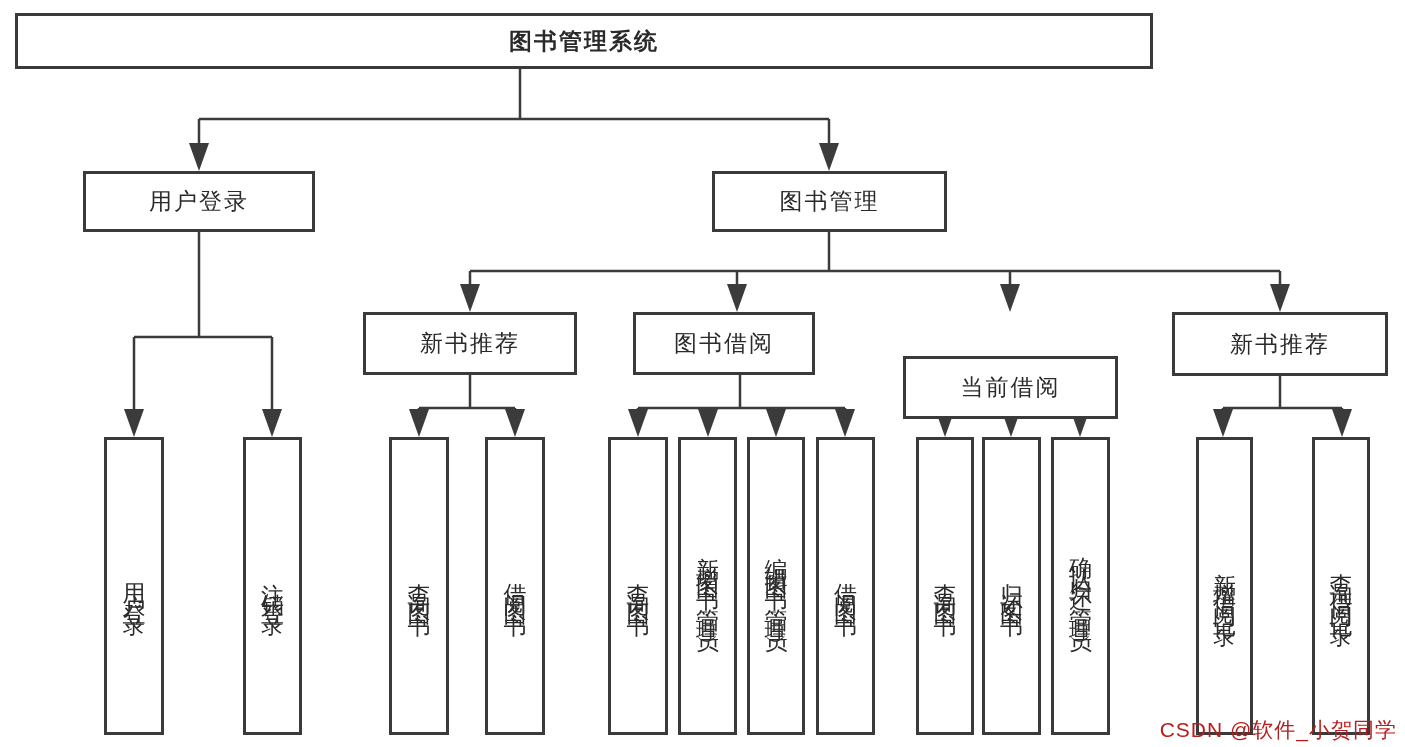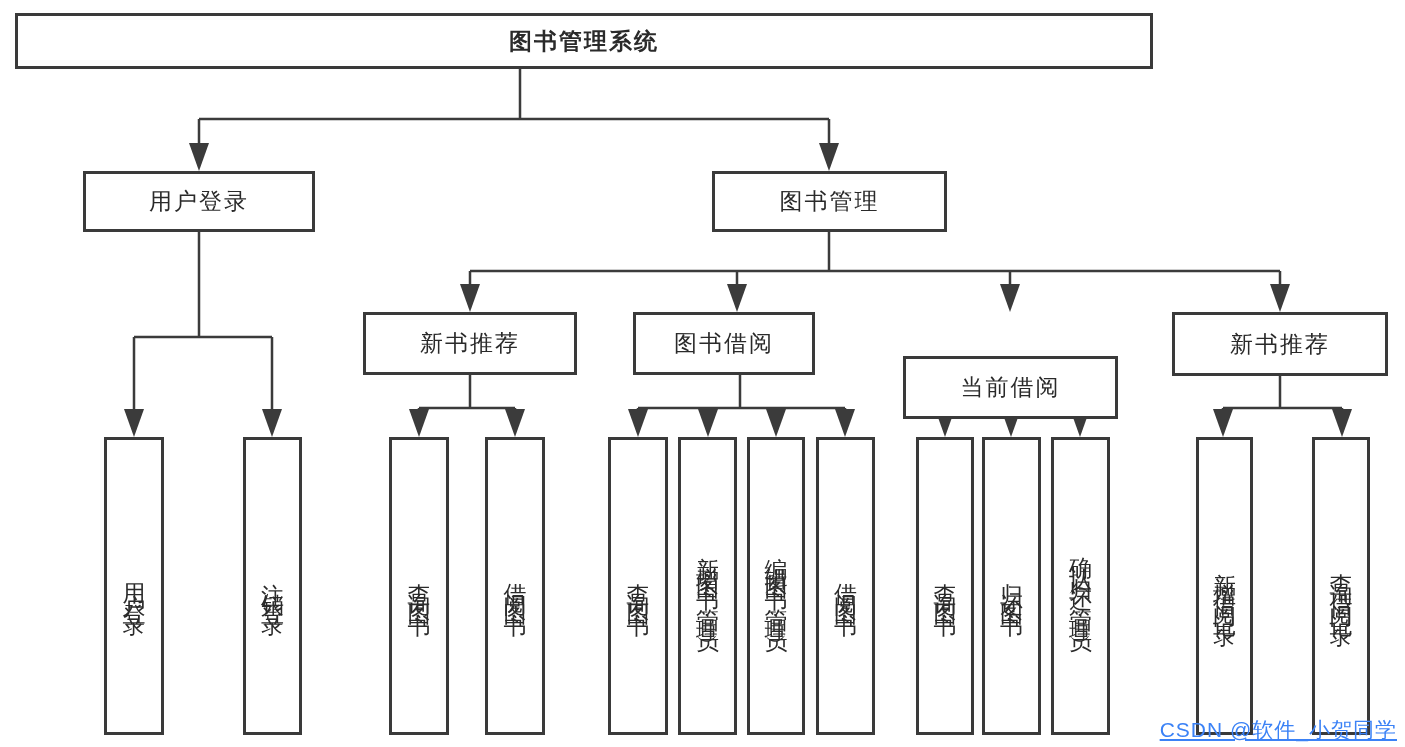--- a/index.html
+++ b/index.html
@@ -48,25 +48,24 @@
     position: absolute;
     left: 0; top: 0;
     width: 1405px; height: 747px;
     z-index: 1;
   }
   #watermark {
     position: absolute;
     right: 8px;
     bottom: 3px;
     font-size: 21px;
-    color: #3b82f6;
+    color: #b91c1c;
     letter-spacing: 1px;
     z-index: 3;
     font-family: "Liberation Sans", sans-serif;
-    text-decoration: underline;
   }
 </style>
 </head>
 <body>
 
 <div id="canvas">
 
   <svg id="connectors" viewBox="0 0 1405 747" xmlns="http://www.w3.org/2000/svg" aria-hidden="true">
     <g stroke="#3b3b3b" stroke-width="2.5" fill="none">
 

